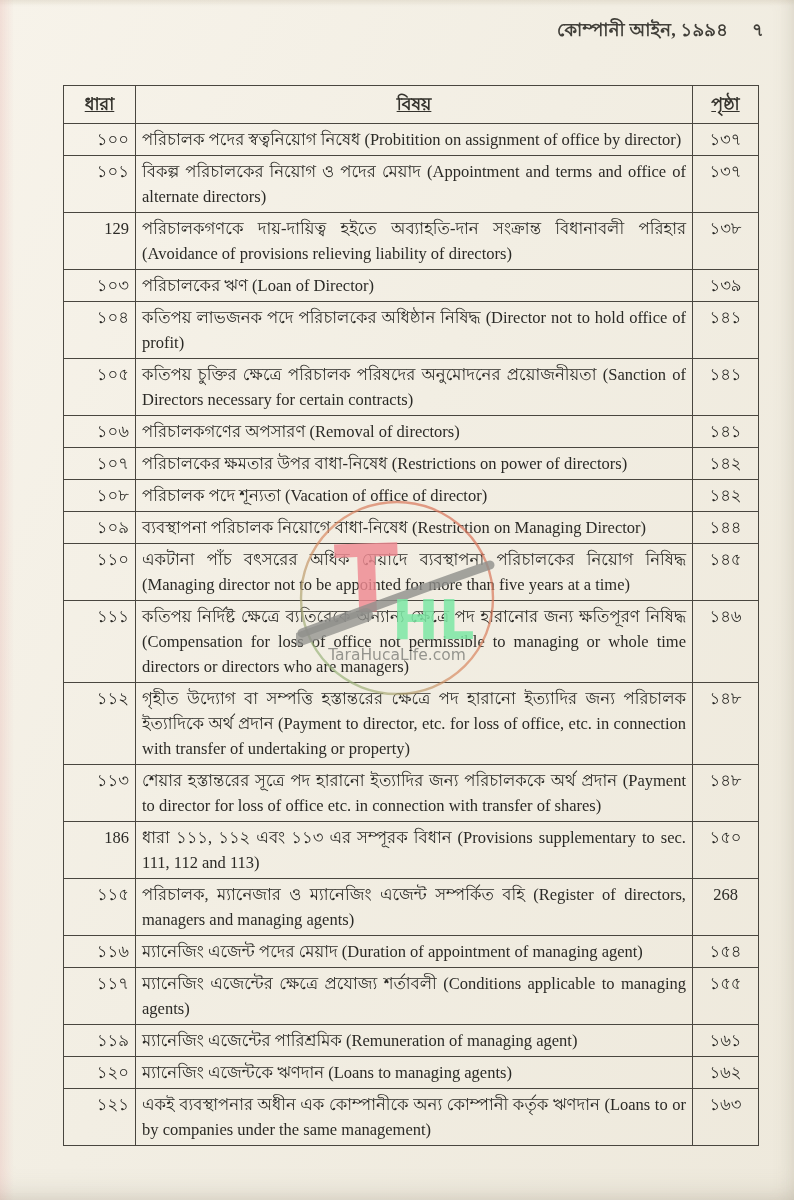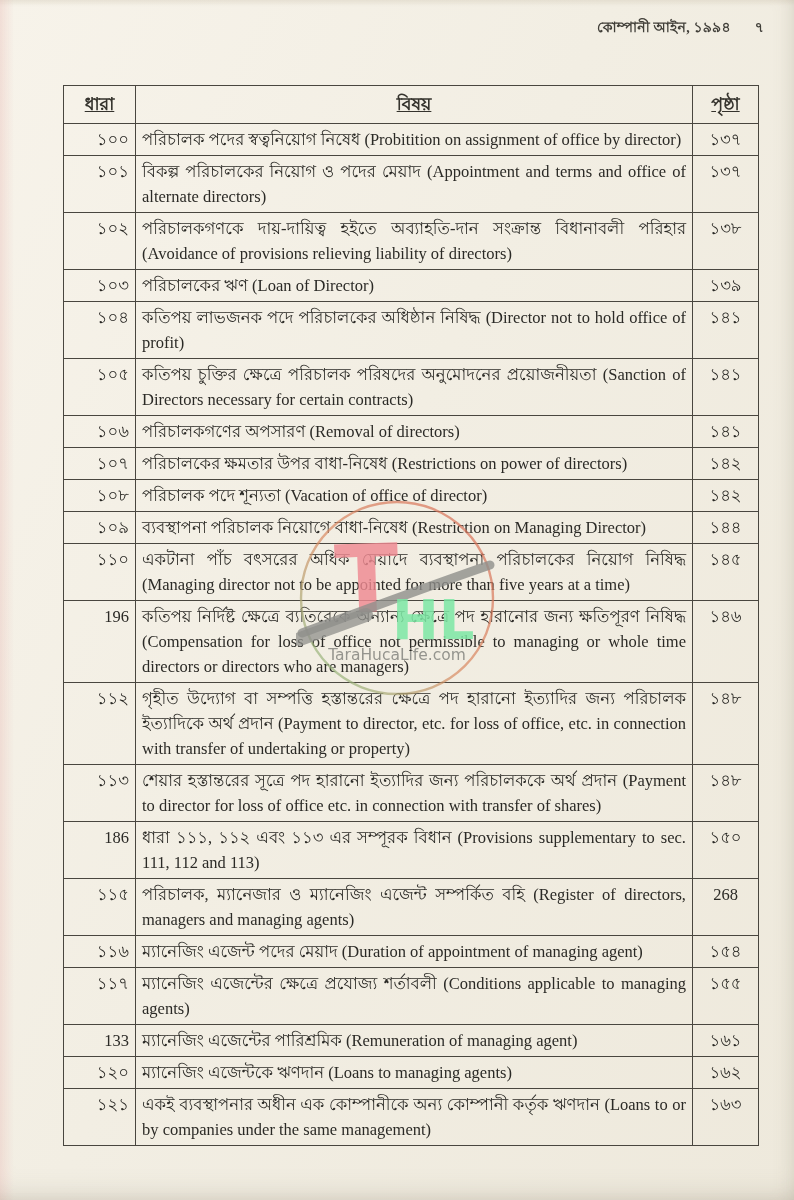--- a/index.html
+++ b/index.html
@@ -14,21 +14,21 @@
   }
   
   body::after{
     content:"";position:absolute;inset:0;pointer-events:none;
     box-shadow:inset 0 -18px 30px -20px rgba(120,110,90,.35), inset -14px 0 26px -20px rgba(120,110,90,.3);
   }
 
   .page-header{
     position:absolute;top:16px;right:30px;
     display:flex;align-items:baseline;gap:24px;
-    font-size:14px;font-weight:700;color:#413f39;
+    font-size:18px;font-weight:700;color:#413f39;
     letter-spacing:.2px;
   }
 
   table.toc{
     position:absolute;left:63px;top:85px;width:696px;
     border-collapse:collapse;table-layout:fixed;
     font-size:16.5px;line-height:25px;
   }
   table.toc col.c-section{width:72px;}
   table.toc col.c-page{width:66px;}
@@ -78,21 +78,21 @@
     <td class="sec">১০০</td>
     <td class="subj">পরিচালক পদের স্বত্বনিয়োগ নিষেধ (Probitition on assignment of office by director)</td>
     <td class="pg">১৩৭</td>
   </tr>
       <tr>
     <td class="sec">১০১</td>
     <td class="subj">বিকল্প পরিচালকের নিয়োগ ও পদের মেয়াদ (Appointment and terms and office of alternate directors)</td>
     <td class="pg">১৩৭</td>
   </tr>
       <tr>
-    <td class="sec">১০২</td>
+    <td class="sec">129</td>
     <td class="subj">পরিচালকগণকে দায়-দায়িত্ব হইতে অব্যাহতি-দান সংক্রান্ত বিধানাবলী পরিহার (Avoidance of provisions relieving liability of directors)</td>
     <td class="pg">১৩৮</td>
   </tr>
       <tr>
     <td class="sec">১০৩</td>
     <td class="subj">পরিচালকের ঋণ (Loan of Director)</td>
     <td class="pg">১৩৯</td>
   </tr>
       <tr>
     <td class="sec">১০৪</td>
@@ -123,21 +123,21 @@
     <td class="sec">১০৯</td>
     <td class="subj">ব্যবস্থাপনা পরিচালক নিয়োগে বাধা-নিষেধ (Restriction on Managing Director)</td>
     <td class="pg">১৪৪</td>
   </tr>
       <tr>
     <td class="sec">১১০</td>
     <td class="subj">একটানা পাঁচ বৎসরের অধিক মেয়াদে ব্যবস্থাপনা পরিচালকের নিয়োগ নিষিদ্ধ (Managing director not to be appointed for more than five years at a time)</td>
     <td class="pg">১৪৫</td>
   </tr>
       <tr>
-    <td class="sec">196</td>
+    <td class="sec">১১১</td>
     <td class="subj">কতিপয় নির্দিষ্ট ক্ষেত্রে ব্যতিরেকে অন্যান্য ক্ষেত্রে পদ হারানোর জন্য ক্ষতিপূরণ নিষিদ্ধ (Compensation for loss of office not permissible to managing or whole time directors or directors who are managers)</td>
     <td class="pg">১৪৬</td>
   </tr>
       <tr>
     <td class="sec">১১২</td>
     <td class="subj">গৃহীত উদ্যোগ বা সম্পত্তি হস্তান্তরের ক্ষেত্রে পদ হারানো ইত্যাদির জন্য পরিচালক ইত্যাদিকে অর্থ প্রদান (Payment to director, etc. for loss of office, etc. in connection with transfer of undertaking or property)</td>
     <td class="pg">১৪৮</td>
   </tr>
       <tr>
     <td class="sec">১১৩</td>
@@ -158,21 +158,21 @@
     <td class="sec">১১৬</td>
     <td class="subj">ম্যানেজিং এজেন্ট পদের মেয়াদ (Duration of appointment of managing agent)</td>
     <td class="pg">১৫৪</td>
   </tr>
       <tr>
     <td class="sec">১১৭</td>
     <td class="subj">ম্যানেজিং এজেন্টের ক্ষেত্রে প্রযোজ্য শর্তাবলী (Conditions applicable to managing agents)</td>
     <td class="pg">১৫৫</td>
   </tr>
       <tr>
-    <td class="sec">133</td>
+    <td class="sec">১১৯</td>
     <td class="subj">ম্যানেজিং এজেন্টের পারিশ্রমিক (Remuneration of managing agent)</td>
     <td class="pg">১৬১</td>
   </tr>
       <tr>
     <td class="sec">১২০</td>
     <td class="subj">ম্যানেজিং এজেন্টকে ঋণদান (Loans to managing agents)</td>
     <td class="pg">১৬২</td>
   </tr>
       <tr>
     <td class="sec">১২১</td>

